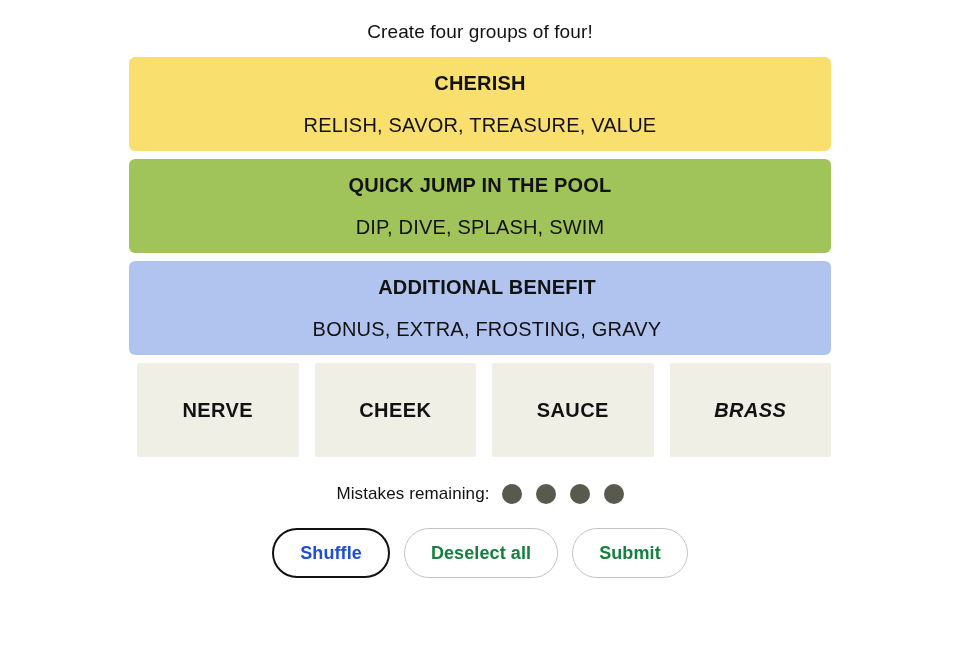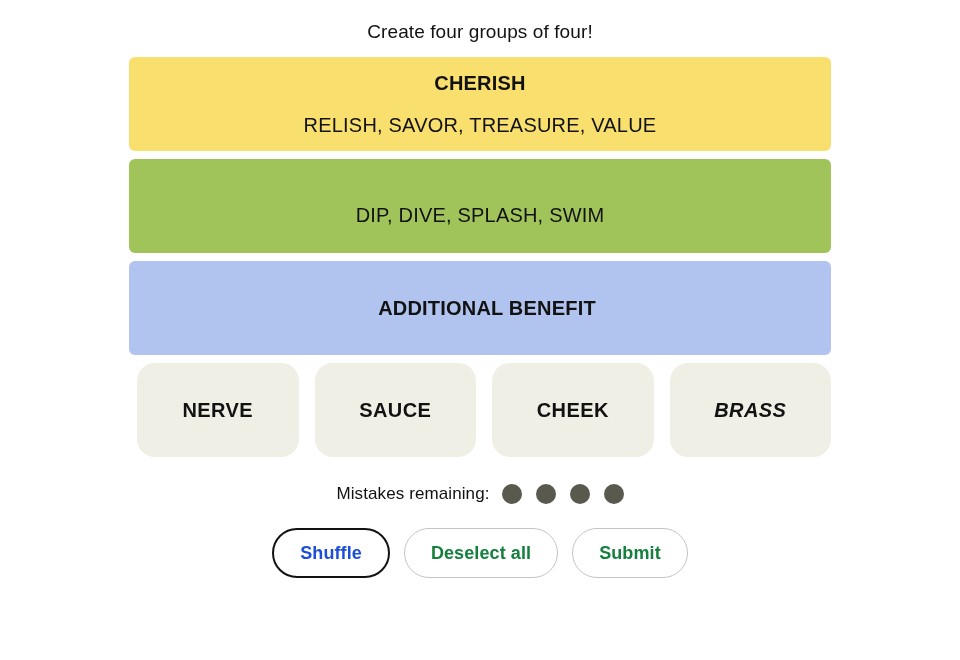--- a/index.html
+++ b/index.html
@@ -70,21 +70,21 @@
   }
 
   .tile-row {
     display: flex;
     gap: 8px;
   }
 
   .tile {
     flex: 1 1 0;
     height: 94px;
-    border-radius: 18px;
+    border-radius: 2px;
     background: #efefe6;
     display: flex;
     align-items: center;
     justify-content: center;
     font-size: 20px;
     font-weight: 700;
     letter-spacing: 0.4px;
     color: #121212;
     font-stretch: condensed;
     cursor: pointer;
@@ -162,31 +162,33 @@
   <div class="instruction">Create four groups of four!</div>
 
   <div class="board">
 
     <div class="group-row" style="background: rgb(249, 223, 109);">
       <div class="group-title">CHERISH</div>
       <div class="group-members">RELISH, SAVOR, TREASURE, VALUE</div>
     </div>
 
     <div class="group-row" style="background: rgb(160, 195, 90);">
+      <div class="group-title">QUICK JUMP IN THE POOL</div>
       <div class="group-members">DIP, DIVE, SPLASH, SWIM</div>
     </div>
 
     <div class="group-row" style="background: rgb(176, 196, 239); padding-left: 14px;">
       <div class="group-title">ADDITIONAL BENEFIT</div>
+      <div class="group-members">BONUS, EXTRA, FROSTING, GRAVY</div>
     </div>
 
     <div class="tile-row">
       <div class="tile" style="background: rgb(239, 239, 230);">NERVE</div>
+      <div class="tile" style="background: rgb(239, 239, 230);">CHEEK</div>
       <div class="tile" style="background: rgb(239, 239, 230);">SAUCE</div>
-      <div class="tile" style="background: rgb(239, 239, 230);">CHEEK</div>
       <div class="tile" style="background: rgb(239, 239, 230); font-style: italic;">BRASS</div>
     </div>
 
   </div>
 
   <div class="mistakes">
     <div class="mistakes-label">Mistakes remaining:</div>
     <div class="dots">
       <div class="dot" style="background: rgb(90, 89, 78);"></div>
       <div class="dot" style="background: rgb(90, 89, 78);"></div>

